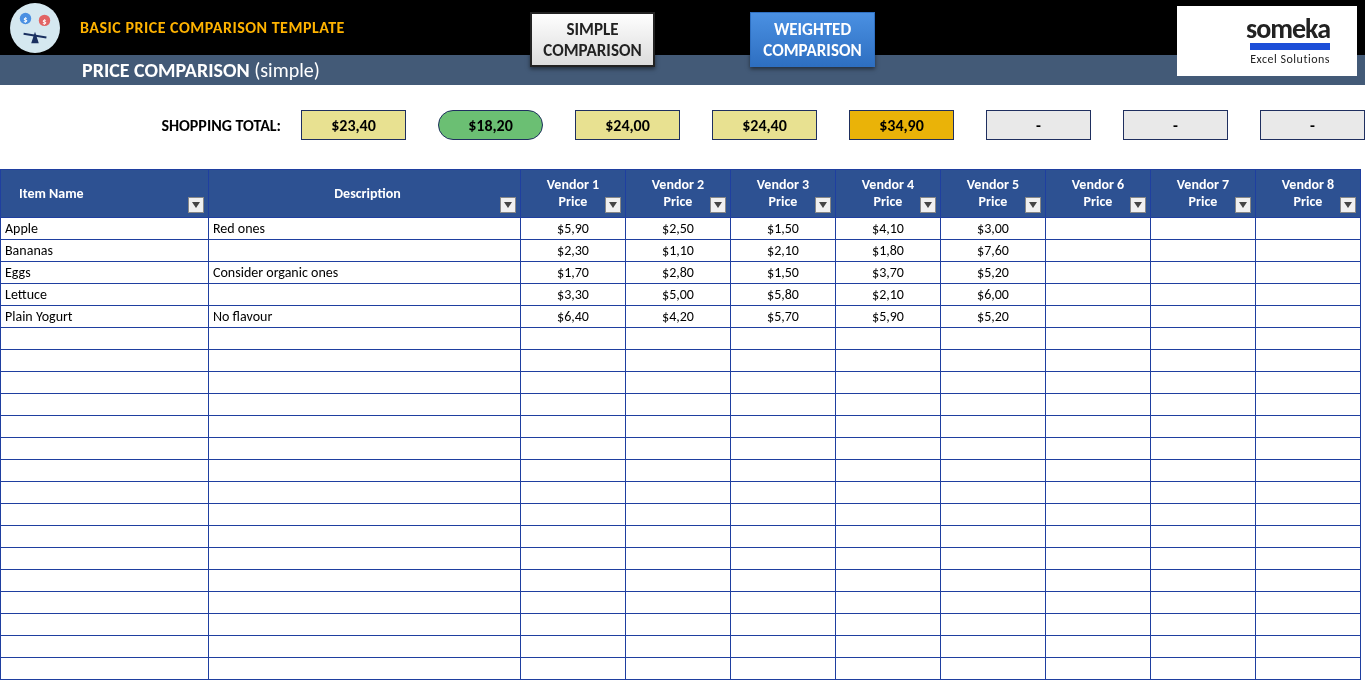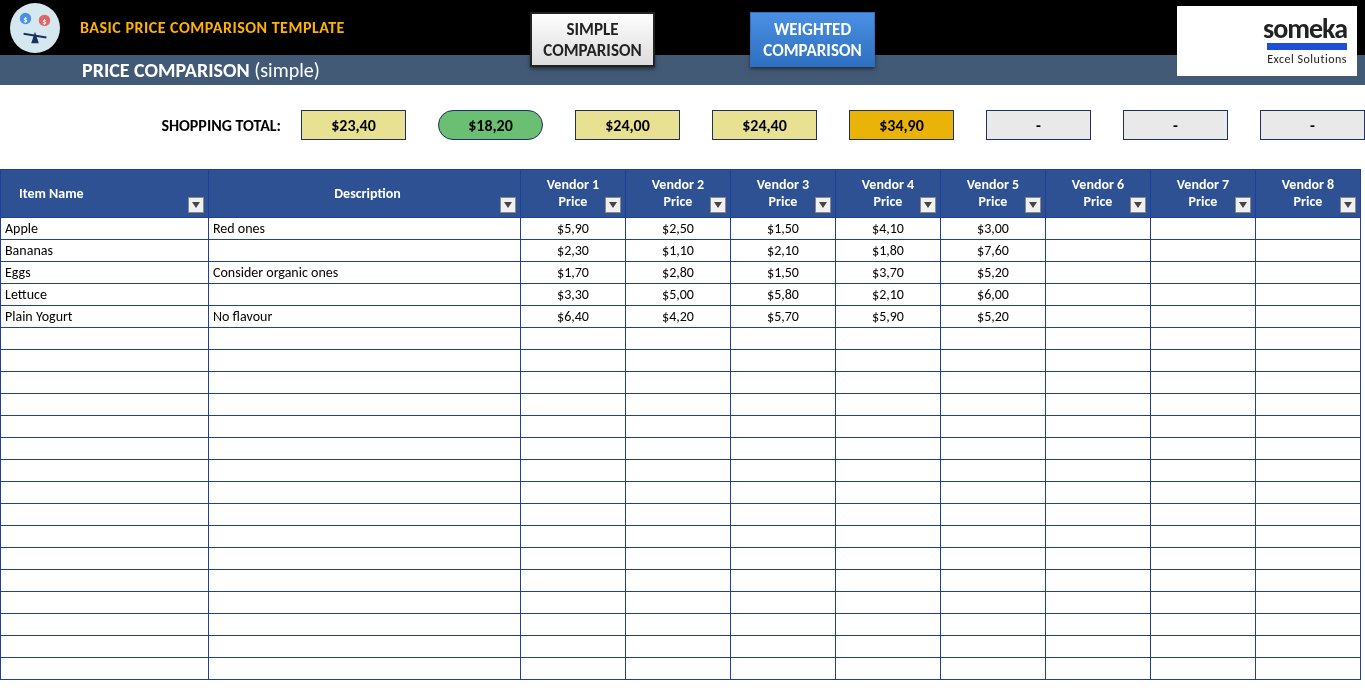--- a/index.html
+++ b/index.html
@@ -14,21 +14,21 @@
   .sub-title-row { background: #435a77; height: 30px; display: flex; align-items: center; padding-left: 82px; }
   .sub-title { color: #fff; font-weight: bold; font-size: 20px; }
   .sub-title .light { font-weight: normal; }
 
   
   .tab-btn { position: absolute; top: 12px; width: 125px; height: 55px; border-radius: 0; display: flex; flex-direction: column; align-items: center; justify-content: center; font-weight: bold; font-size: 17px; cursor: pointer; box-shadow: 0 2px 4px rgba(0,0,0,0.5); }
   .tab-simple { left: 530px; background: linear-gradient(#fefefe,#dcdcdc); color: #222; border: 2px solid #222; }
   .tab-weighted { left: 750px; background: linear-gradient(#4a90e2,#2e6fc1); color: #fff; border: 1px solid #2e6fc1; }
 
   
-  .logo { position: absolute; right: 8px; top: 6px; background: #fff; width: 180px; height: 70px; display: flex; flex-direction: column; align-items: flex-end; justify-content: center; padding: 4px 10px; z-index: 5; }
+  .logo { position: absolute; right: 8px; top: 6px; background: #fff; width: 180px; height: 70px; display: flex; flex-direction: column; align-items: flex-end; justify-content: center; padding: 4px 27px; z-index: 5; }
   .logo-top { font-weight: bold; font-size: 28px; letter-spacing: -1px; color: #222; line-height: 0.9; }
   .logo-bottom { font-size: 12px; color: #222; letter-spacing: 0.5px; border-top: 7px solid #1d4ed8; padding-top: 2px; margin-top: 2px; }
 
   
   .total-row { display: flex; align-items: center; margin-top: 24px; height: 32px; }
   .total-label { width: 420px; text-align: right; font-weight: bold; font-size: 16px; padding-right: 20px; }
   .total-cell { width: 105px; height: 30px; border: 1px solid #1f2f5f; display: flex; align-items: center; justify-content: center; font-weight: bold; font-size: 16px; }
   .tot-yellow { background: #e8e191; }
   .tot-green { background: #6bbf73; border-radius: 15px; }
   .tot-red { background: #eab308; }

